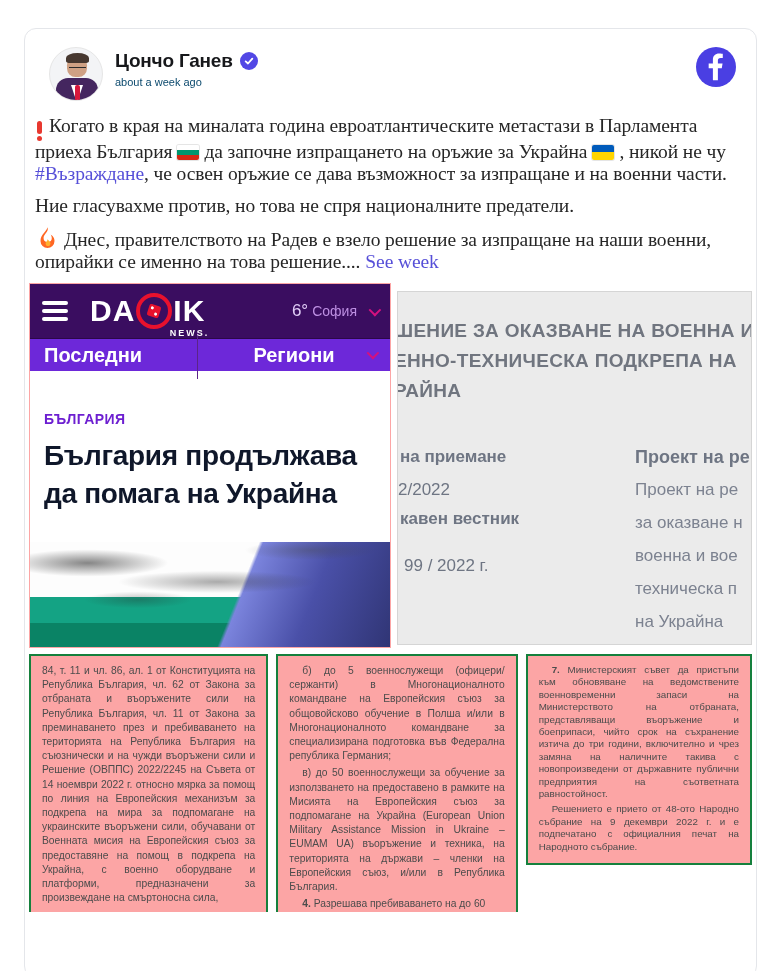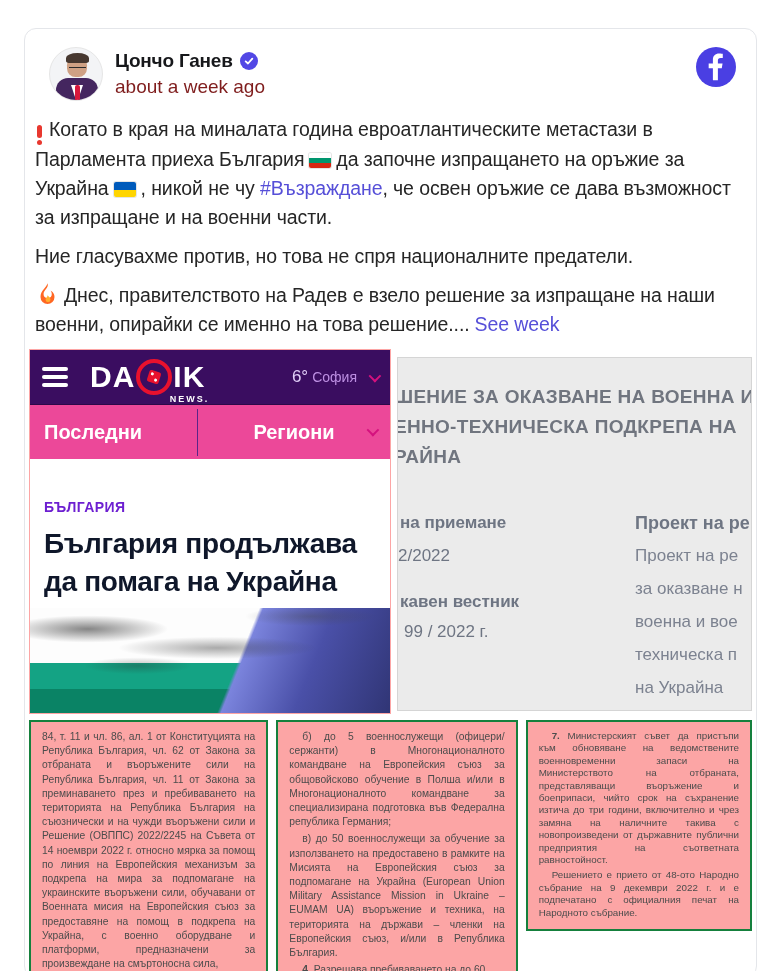--- a/index.html
+++ b/index.html
@@ -17,26 +17,26 @@
   .av-shirt { position:absolute; bottom:-3px; left:21px; width:12px; height:18px; background:#fff;
               clip-path:polygon(0 0,100% 0,50% 100%); }
   .av-tie { position:absolute; bottom:-2px; left:24.5px; width:5px; height:17px; background:#d8173c; border-radius:2px; }
   .av-head { position:absolute; top:8px; left:17px; width:20px; height:21px; background:#cfa184; border-radius:44% 44% 42% 42%; }
   .av-hair { position:absolute; top:5px; left:15.5px; width:23px; height:10px; background:#473830; border-radius:50% 50% 20% 20%; }
   .av-glasses { position:absolute; top:16px; left:18.5px; width:17px; height:4px; border-bottom:1.6px solid #2b2b2b; }
   .h-meta { margin-left:12px; padding-top:3px; }
   .name-row { display:flex; align-items:center; gap:7px; }
   .author { font-size:19px; font-weight:bold; color:#17181b; letter-spacing:-0.2px; }
   .verified { width:18px; height:18px; border-radius:50%; display:flex; align-items:center; justify-content:center; }
-  .timestamp { font-size:19px; color:#7f1d1d; margin-top:4px; }
+  .timestamp { font-size:11px; color:#0c4a6e; margin-top:4px; }
   .fb-logo { position:absolute; right:20px; top:18px; width:40px; height:40px; border-radius:50%;
              display:flex; align-items:center; justify-content:center; }
 
   
-  .post-body { padding:8px 14px 0 10px; font-size:19.5px; line-height:29px; color:#262626; letter-spacing:-0.1px; }
+  .post-body { padding:8px 14px 0 10px; font-size:19.5px; line-height:22px; color:#262626; letter-spacing:-0.1px;font-family:Liberation Serif, serif; }
   .post-body p { margin:6px 0 10px; }
   .excl { display:inline-flex; flex-direction:column; align-items:center; gap:2px; margin:0 7px 0 2px; vertical-align:-2px; }
   .excl i { display:block; width:5px; height:13px; background:#e8382f; border-radius:3px; }
   .excl b { display:block; width:5px; height:5px; background:#e8382f; border-radius:50%; }
   .flag { display:inline-block; width:22px; height:15px; border-radius:2px; vertical-align:-2px; margin:0 5px;
           box-shadow:0 0 0 1px rgba(0,0,0,0.10); }
   .flag-bg { background:linear-gradient(#ffffff 0 33.3%, #00966E 33.3% 66.6%, #D62612 66.6% 100%); }
   .flag-ua { background:linear-gradient(#005BBB 0 50%, #FFD500 50% 100%); }
   .plink { color:#564fd8; cursor:pointer; text-decoration:none; }
   .see-more { margin-left:5px; }
@@ -58,21 +58,21 @@
                   display:flex; align-items:center; justify-content:center; }
   .dice { width:12px; height:12px; background:#e8112d; transform:rotate(18deg); border-radius:2px; position:relative; }
   .dice i { position:absolute; width:3px; height:3px; background:#fff; border-radius:50%; }
   .dice i:nth-child(1) { left:2px; top:2px; } .dice i:nth-child(2) { right:2px; bottom:2px; }
   .dlogo-news { position:absolute; right:-4px; bottom:-9px; font-size:9px; letter-spacing:2px; color:#fff; }
   .d-weather { margin-left:auto; display:flex; align-items:baseline; }
   .d-temp { font-size:17px; color:#e0cdf7; }
   .d-city { font-size:14px; color:#bd8fe2; margin-left:4px; }
   .chev { width:9px; height:9px; border-right:2.5px solid #d4117e; border-bottom:2.5px solid #d4117e;
           transform:rotate(45deg) translateY(-2px); display:inline-block; margin-left:12px; }
-  .darik-tabs { height:55px; background:#ec4899; border-top:1px solid #2c0849; display:flex; align-items:center; }
+  .darik-tabs { height:33px; background:#6d28d9; border-top:1px solid #2c0849; display:flex; align-items:center; }
   .tab1 { width:167px; padding-left:14px; color:#fff; font-weight:bold; font-size:20px; }
   .tab-sep { width:1px; height:47px; background:#5b2489; }
   .tab2 { flex:1; text-align:center; color:#fff; font-weight:bold; font-size:20px; position:relative; }
   .tab2 .chev { position:absolute; right:14px; top:6px; }
   .darik-body { flex:1; padding:40px 14px 0; }
   .d-cat { color:#6d1fd1; font-weight:bold; font-size:14px; letter-spacing:0.4px; margin-bottom:10px; }
   .d-headline { font-size:28px; font-weight:bold; color:#0f172a; line-height:38px; letter-spacing:-0.3px; }
   .darik-flag { height:105px; overflow:hidden;
     background:
       radial-gradient(ellipse 130px 22px at 16% 20%, rgba(35,35,35,0.55), transparent 62%),
@@ -201,21 +201,21 @@
         </div>
 
         <div class="doc-panel">
           <div class="doc-title">
             <div>ШЕНИЕ ЗА ОКАЗВАНЕ НА ВОЕННА И</div>
             <div>ЕННО-ТЕХНИЧЕСКА ПОДКРЕПА НА</div>
             <div>РАЙНА</div>
           </div>
           <span class="doc-meta-label" style="left:2px; top:155px;">на приемане</span>
           <span class="doc-meta-value" style="left:0px; top:188px;">2/2022</span>
-          <span class="doc-meta-label" style="left:2px; top:234px;">кавен вестник</span>
+          <span class="doc-meta-label" style="left:2px; top:217px;">кавен вестник</span>
           <span class="doc-meta-value" style="left:6px; top:264px;">99 / 2022 г.</span>
           <span class="doc-right-head">Проект на ре</span>
           <span class="doc-right-line" style="top:188px;">Проект на ре</span>
           <span class="doc-right-line" style="top:221px;">за оказване н</span>
           <span class="doc-right-line" style="top:254px;">военна и вое</span>
           <span class="doc-right-line" style="top:287px;">техническа п</span>
           <span class="doc-right-line" style="top:320px;">на Украйна</span>
         </div>
       </div>
 

